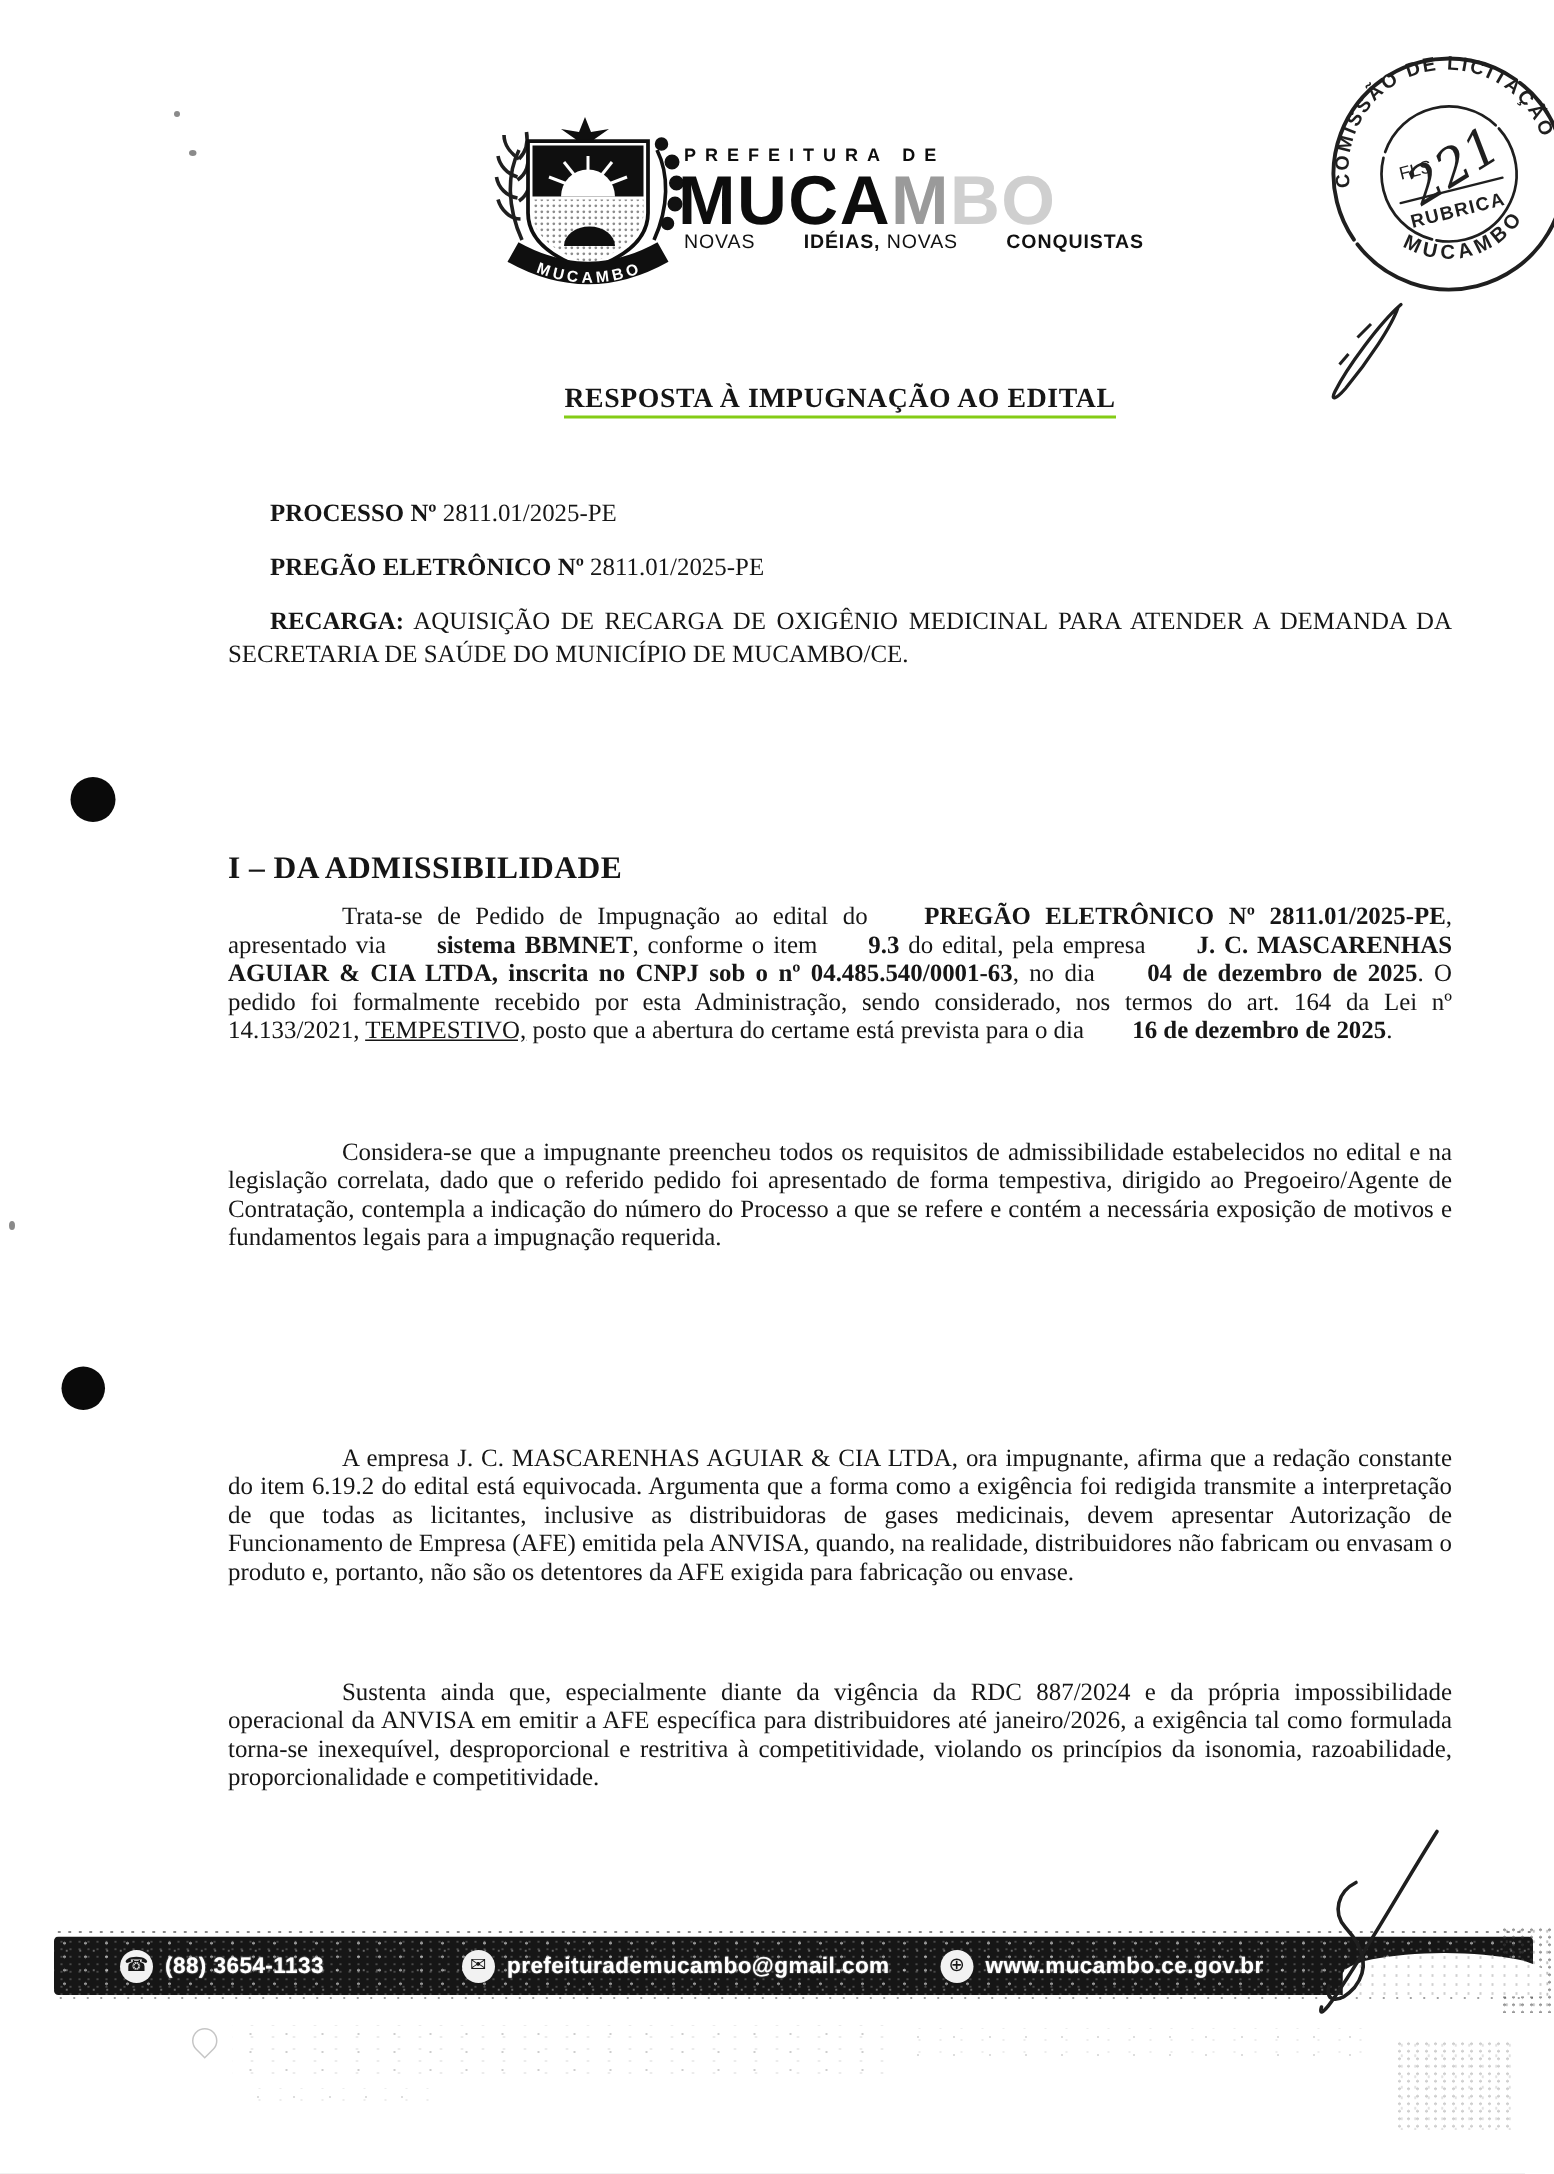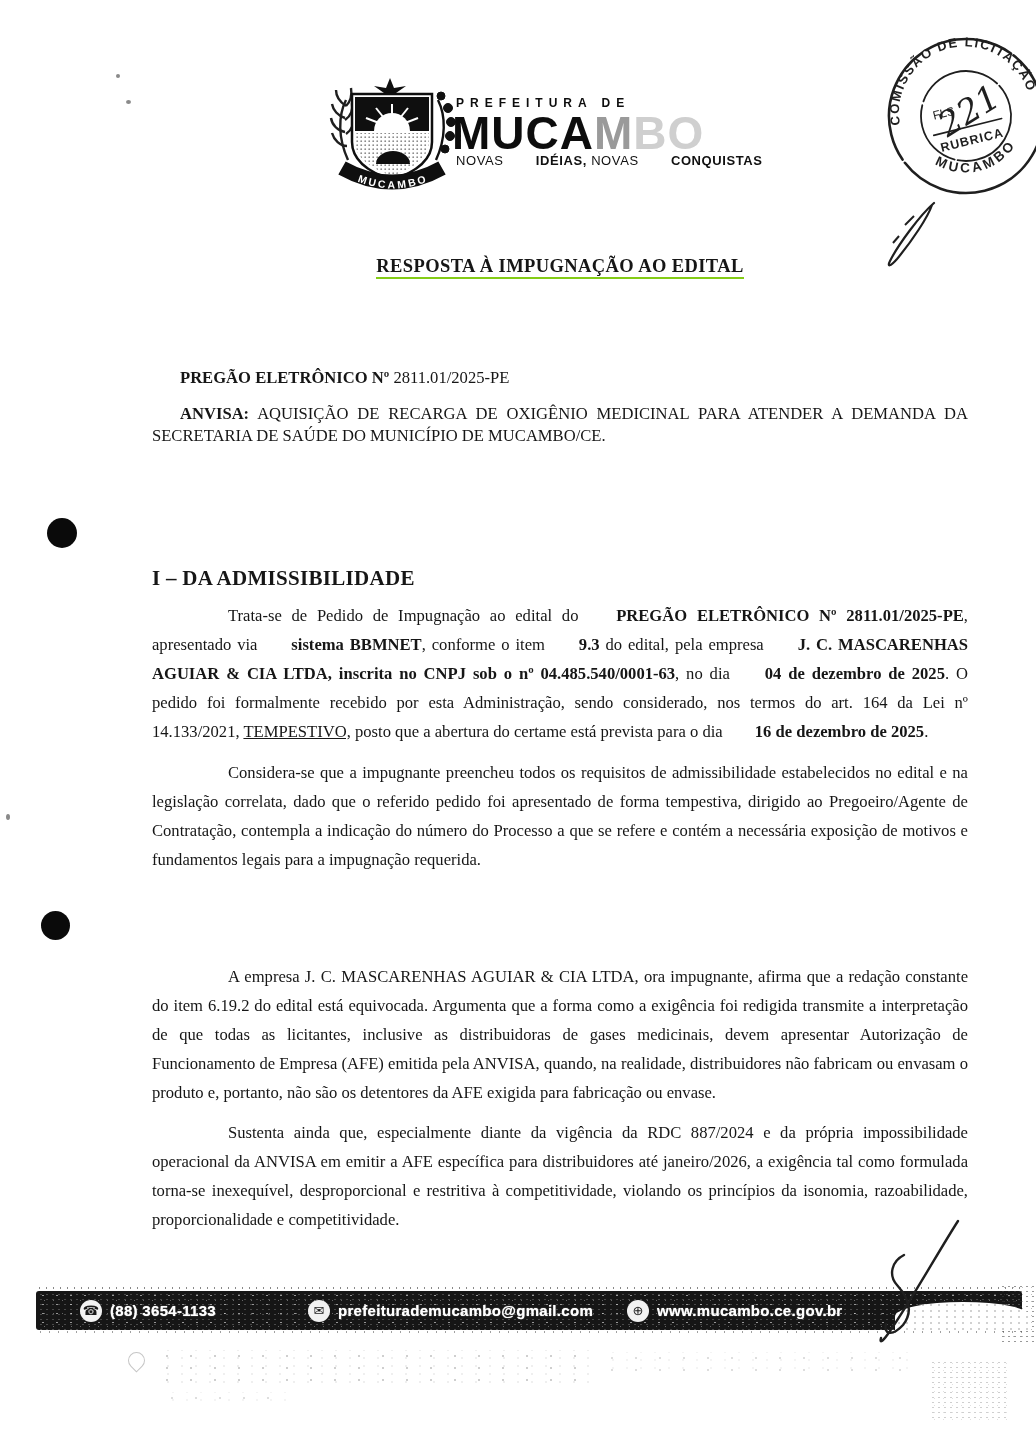--- a/index.html
+++ b/index.html
@@ -39,21 +39,21 @@
   .doc-title{
     left:152px;top:256px;width:816px;text-align:center;
     font-size:18.5px;font-weight:bold;letter-spacing:.4px;
   }
   .doc-title span.inner{border-bottom:2px solid #84cc16;padding-bottom:1px;}
   .meta-line,.para{
     left:152px;width:816px;
     font-size:16.6px;line-height:22px;
     text-align:justify;
   }
-  .para{line-height:29px;}
+  .para{line-height:19px;}
   .indent{text-indent:76px;}
   .section-heading{
     left:152px;width:816px;
     font-size:21px;font-weight:bold;letter-spacing:.3px;
   }
 
   
   .hole{background:#0a0a0a;border-radius:50%;}
   .speck{background:#8a8a8a;border-radius:50%;}
 
@@ -204,22 +204,23 @@
   <svg class="abs" style="left:878px;top:195px;" width="70" height="80" viewBox="0 0 70 80">
     <path class="ink" stroke-width="2.2" stroke-linecap="round" d="M 56 8 C 42 20, 20 50, 12 66 C 9 72, 12 72, 19 64 C 34 46, 50 22, 54 10"></path>
     <path class="ink" stroke-width="2" d="M 27 30 L 36 21"></path>
     <path class="ink" stroke-width="2" d="M 15 48 L 21 41"></path>
   </svg>
 
   <div class="abs doc-title">
     <span class="inner">RESPOSTA À IMPUGNAÇÃO AO EDITAL</span>
   </div>
 
+  <div class="abs meta-line" style="top:331px;"><span class="b">PROCESSO Nº </span><span>2811.01/2025-PE</span></div>
   <div class="abs meta-line" style="top:367px;"><span class="b">PREGÃO ELETRÔNICO Nº </span><span>2811.01/2025-PE</span></div>
-  <div class="abs meta-line" style="top:403px;"><span class="b">ANVISA:</span><span> AQUISIÇÃO DE RECARGA DE OXIGÊNIO MEDICINAL PARA ATENDER A DEMANDA DA SECRETARIA DE SAÚDE DO MUNICÍPIO DE MUCAMBO/CE.</span></div>
+  <div class="abs meta-line" style="top:403px;"><span class="b">RECARGA:</span><span> AQUISIÇÃO DE RECARGA DE OXIGÊNIO MEDICINAL PARA ATENDER A DEMANDA DA SECRETARIA DE SAÚDE DO MUNICÍPIO DE MUCAMBO/CE.</span></div>
 
   <div class="abs section-heading" style="top:566px;">I – DA ADMISSIBILIDADE</div>
   <div class="abs para indent" style="top:601px;"><span>Trata-se de Pedido de Impugnação ao edital do </span><span class="b">PREGÃO ELETRÔNICO Nº 2811.01/2025-PE</span><span>, apresentado via </span><span class="b">sistema BBMNET</span><span>, conforme o item </span><span class="b">9.3</span><span> do edital, pela empresa </span><span class="b">J. C. MASCARENHAS AGUIAR &amp; CIA LTDA, inscrita no CNPJ sob o nº 04.485.540/0001-63</span><span>, no dia </span><span class="b">04 de dezembro de 2025</span><span>. O pedido foi formalmente recebido por esta Administração, sendo considerado, nos termos do art. 164 da Lei nº 14.133/2021, </span><span class="u">TEMPESTIVO,</span><span> posto que a abertura do certame está prevista para o dia </span><span class="b">16 de dezembro de 2025</span><span>.</span></div>
   <div class="abs para indent" style="top:758px;"><span>Considera-se que a impugnante preencheu todos os requisitos de admissibilidade estabelecidos no edital e na legislação correlata, dado que o referido pedido foi apresentado de forma tempestiva, dirigido ao Pregoeiro/Agente de Contratação, contempla a indicação do número do Processo a que se refere e contém a necessária exposição de motivos e fundamentos legais para a impugnação requerida.</span></div>
 
   <div class="abs para indent" style="top:962px;"><span>A empresa J. C. MASCARENHAS AGUIAR &amp; CIA LTDA, ora impugnante, afirma que a redação constante do item 6.19.2 do edital está equivocada. Argumenta que a forma como a exigência foi redigida transmite a interpretação de que todas as licitantes, inclusive as distribuidoras de gases medicinais, devem apresentar Autorização de Funcionamento de Empresa (AFE) emitida pela ANVISA, quando, na realidade, distribuidores não fabricam ou envasam o produto e, portanto, não são os detentores da AFE exigida para fabricação ou envase.</span></div>
   <div class="abs para indent" style="top:1118px;"><span>Sustenta ainda que, especialmente diante da vigência da RDC 887/2024 e da própria impossibilidade operacional da ANVISA em emitir a AFE específica para distribuidores até janeiro/2026, a exigência tal como formulada torna-se inexequível, desproporcional e restritiva à competitividade, violando os princípios da isonomia, razoabilidade, proporcionalidade e competitividade.</span></div>
 
   <div class="abs hole" style="left:47px;top:518px;width:30px;height:30px;"></div>
   <div class="abs hole" style="left:41px;top:911px;width:29px;height:29px;"></div>

